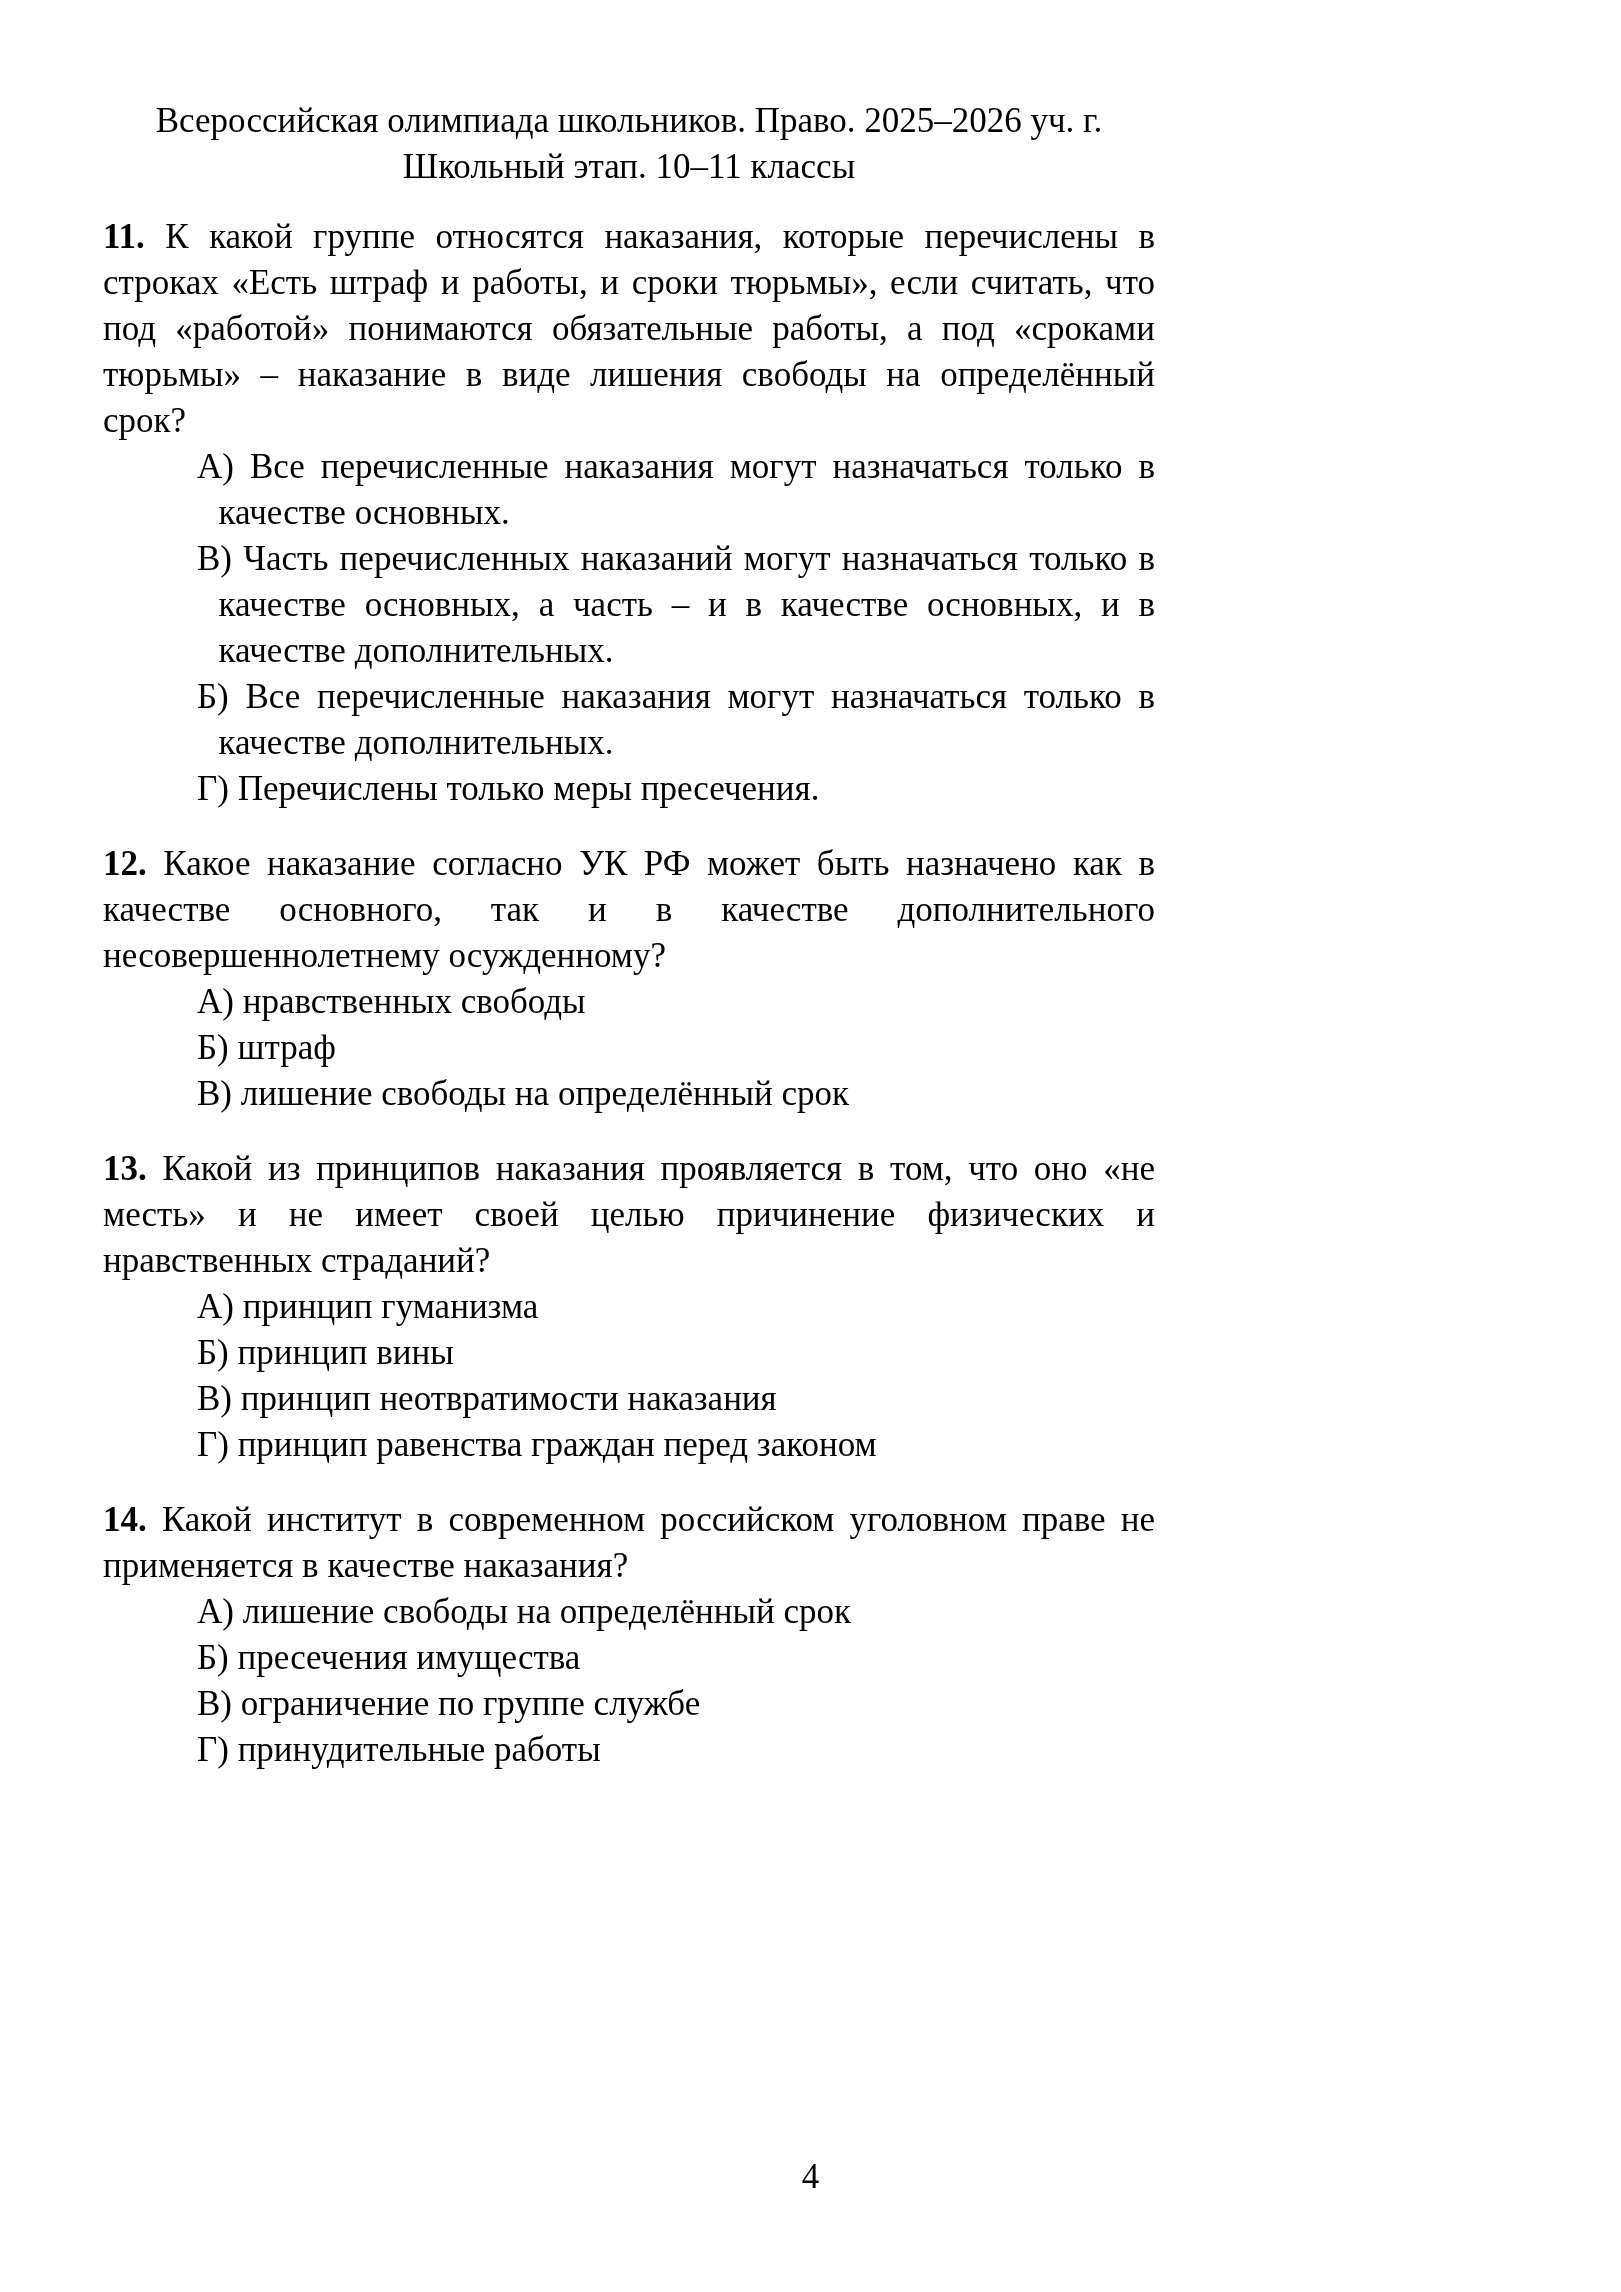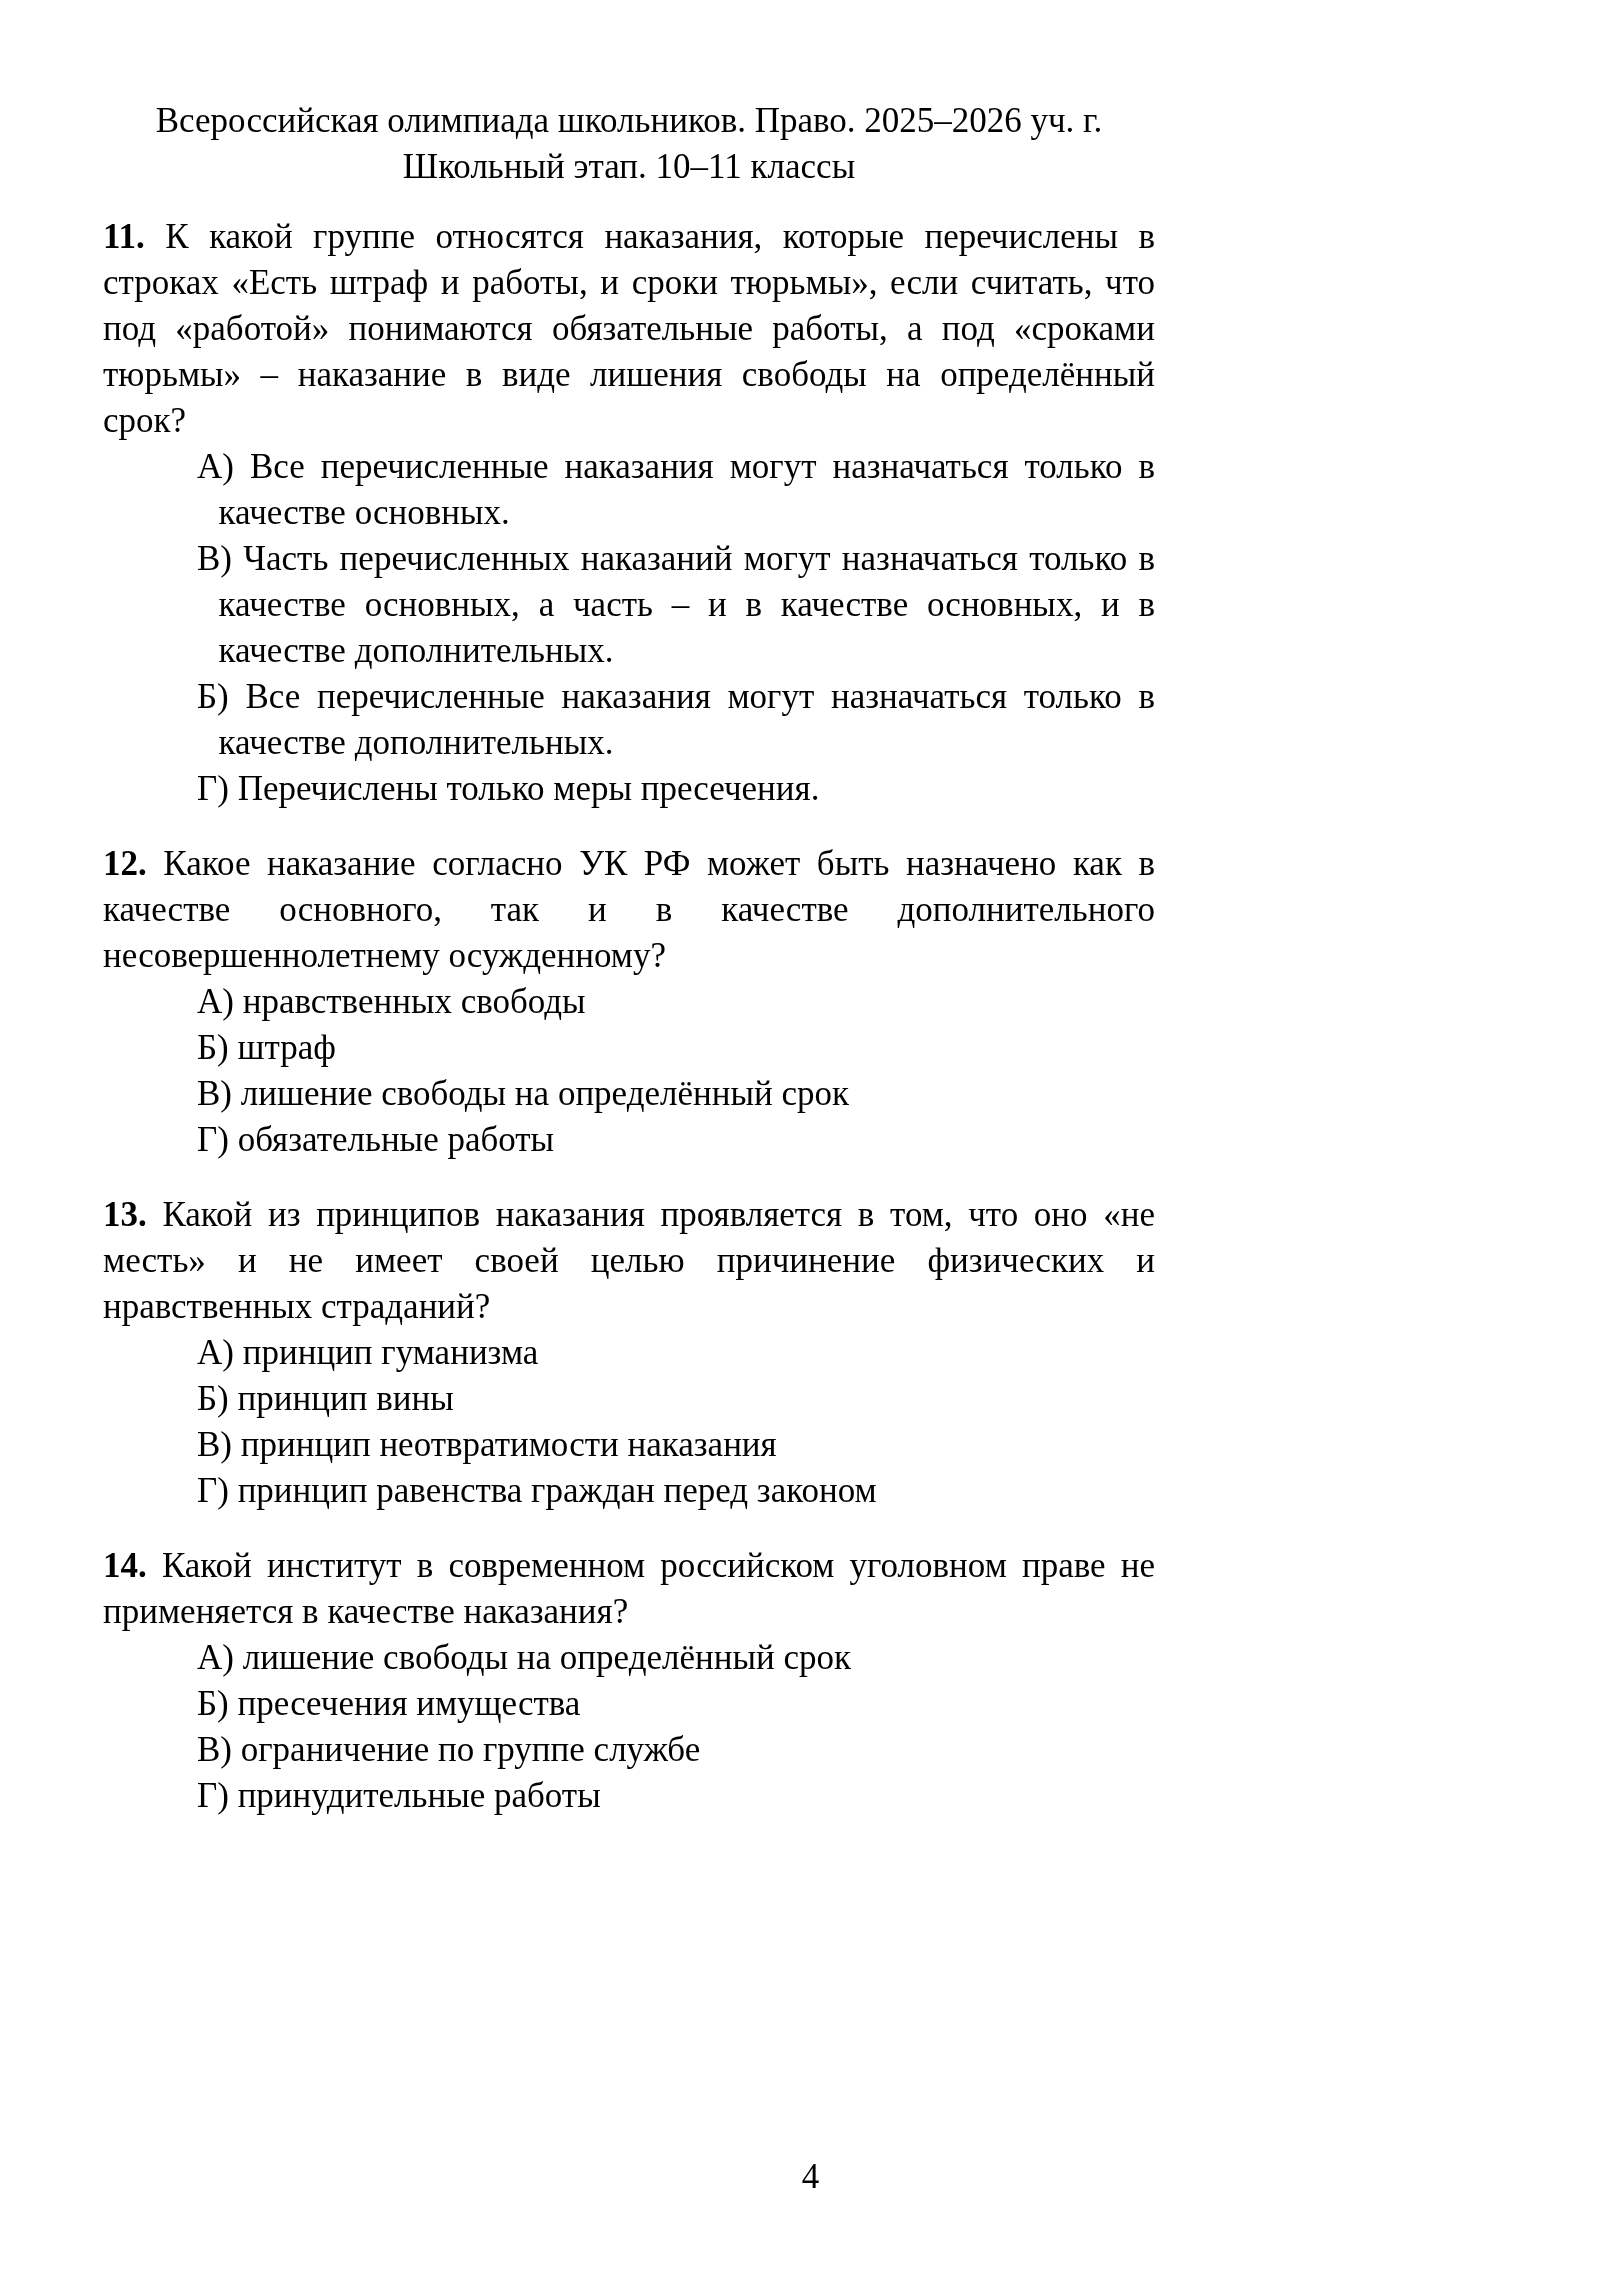--- a/index.html
+++ b/index.html
@@ -59,21 +59,20 @@
       <p class="option"><span class="opt-letter">Г)</span> <span class="opt-text">Перечислены только меры пресечения.</span></p>
     </div>
   </section>
 
   <section class="question">
     <p class="qtext"><span class="qnum">12.</span> <span>Какое наказание согласно УК РФ может быть назначено как в качестве основного, так и в качестве дополнительного несовершеннолетнему осужденному?</span></p>
     <div class="options">
       <p class="option"><span class="opt-letter">А)</span> <span class="opt-text">нравственных свободы</span></p>
       <p class="option"><span class="opt-letter">Б)</span> <span class="opt-text">штраф</span></p>
       <p class="option"><span class="opt-letter">В)</span> <span class="opt-text">лишение свободы на определённый срок</span></p>
-      <p class="option"><span class="opt-letter">Г)</span> <span class="opt-text">обязательные работы</span></p>
     </div>
   </section>
 
   <section class="question">
     <p class="qtext"><span class="qnum">13.</span> <span>Какой из принципов наказания проявляется в том, что оно «не месть» и не имеет своей целью причинение физических и нравственных страданий?</span></p>
     <div class="options">
       <p class="option"><span class="opt-letter">А)</span> <span class="opt-text">принцип гуманизма</span></p>
       <p class="option"><span class="opt-letter">Б)</span> <span class="opt-text">принцип вины</span></p>
       <p class="option"><span class="opt-letter">В)</span> <span class="opt-text">принцип неотвратимости наказания</span></p>
       <p class="option"><span class="opt-letter">Г)</span> <span class="opt-text">принцип равенства граждан перед законом</span></p>

